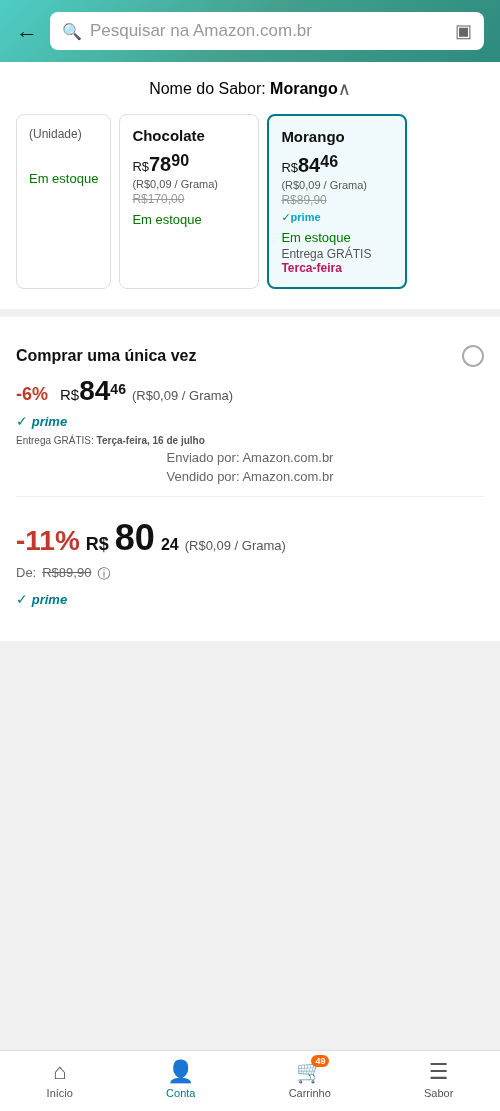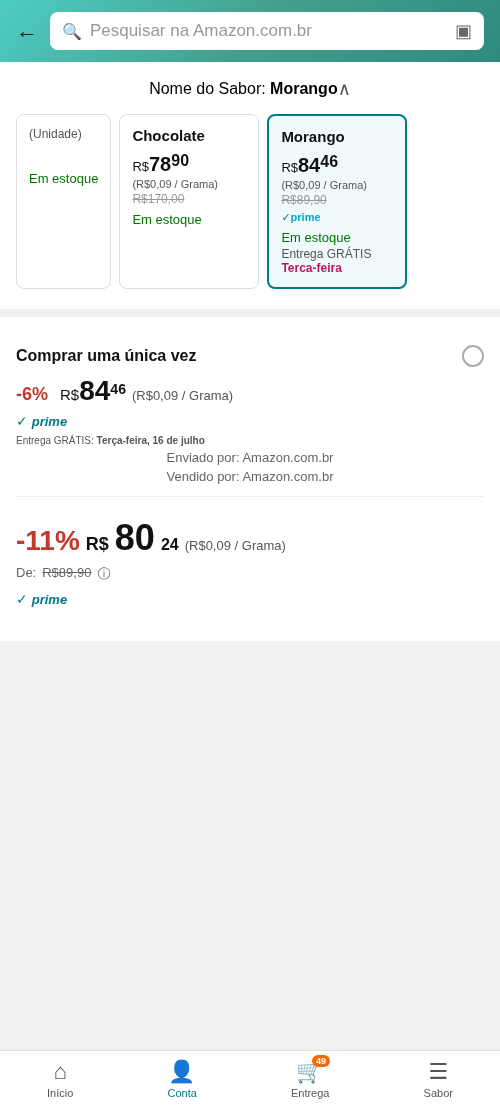--- a/index.html
+++ b/index.html
@@ -334,19 +334,19 @@
   </div>
   <div class="nav-item">
     <span class="nav-icon active">👤</span>
     <span class="nav-label active">Conta</span>
   </div>
   <div class="nav-item">
     <div class="cart-wrapper">
       <span class="nav-icon">🛒</span>
       <span class="cart-badge">49</span>
     </div>
-    <span class="nav-label">Entrega</span>
+    <span class="nav-label">Carrinho</span>
   </div>
   <div class="nav-item">
     <span class="nav-icon">☰</span>
     <span class="nav-label">Sabor</span>
   </div>
 </div>
 
 </body></html>

